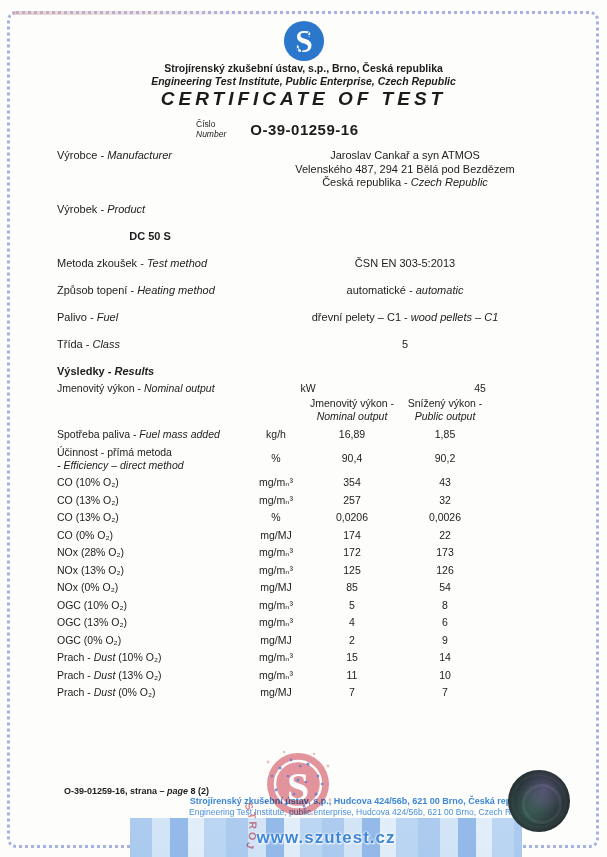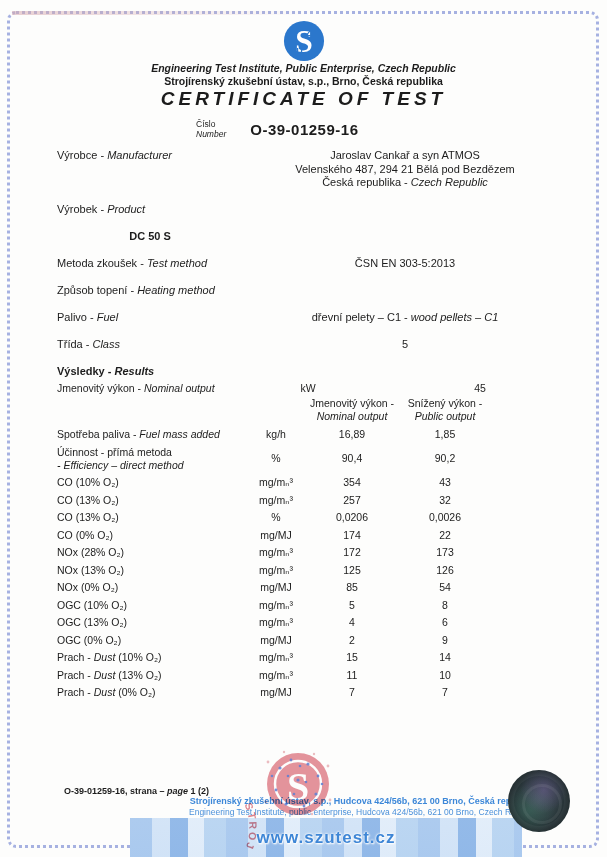--- a/index.html
+++ b/index.html
@@ -92,22 +92,22 @@
   <div class="border-frame"></div>
   <div class="border-tint"></div>
 
   <div class="header">
     <svg class="logo" width="42" height="42" viewBox="0 0 44 44">
       <circle cx="22" cy="22" r="21" fill="#2b77cc"></circle>
       <text x="22" y="33.5" font-size="33" font-weight="bold" fill="#ffffff" text-anchor="middle" font-family="'Liberation Serif','DejaVu Serif',serif">S</text>
       <text x="26.5" y="17" font-size="9" font-weight="bold" fill="#2b77cc" text-anchor="middle" font-family="'Liberation Sans',sans-serif">Z</text>
       <text x="17.5" y="36" font-size="9" font-weight="bold" fill="#2b77cc" text-anchor="middle" font-family="'Liberation Sans',sans-serif">Ú</text>
     </svg>
+    <div class="org-line">Strojírenský zkušební ústav, s.p., Brno, Česká republika</div>
     <div class="org-line it">Engineering Test Institute, Public Enterprise, Czech Republic</div>
-    <div class="org-line">Strojírenský zkušební ústav, s.p., Brno, Česká republika</div>
     <div class="title-en">CERTIFICATE OF TEST</div>
     <div class="number-row">
       <div class="number-labels">
         <div>Číslo</div>
         <div class="it">Number</div>
       </div>
       <div class="number-value">O-39-01259-16</div>
     </div>
   </div>
 
@@ -146,20 +146,23 @@
     <div class="fvalue">
             <div><span>ČSN EN 303-5:2013</span></div>
           </div>
   </div>
 
   <div class="field">
     <div class="flabel">
       <span>Způsob topení -</span>
       <span class="it">Heating method</span>
     </div>
+    <div class="fvalue">
+            <div><span>automatické -</span><span class="it">&nbsp;automatic</span></div>
+          </div>
   </div>
 
   <div class="field">
     <div class="flabel">
       <span>Palivo -</span>
       <span class="it">Fuel</span>
     </div>
     <div class="fvalue">
             <div><span>dřevní pelety – C1 -</span><span class="it">&nbsp;wood pellets – C1</span></div>
           </div>
@@ -412,21 +415,21 @@
     <div class="rval">7</div>
     <div class="rval">7</div>
   </div>
 </div>
     </div>
   </div>
 
   <div class="footer-pageinfo">
     <span>O-39-01259-16, strana –</span>
     <span class="it">page</span>
-    <span>1 (2)</span>
+    <span>8 (2)</span>
   </div>
 
   <div class="footer-addr">
     <div class="addr1">Strojírenský zkušební ústav, s.p., Hudcova 424/56b, 621 00 Brno, Česká republika</div>
     <div class="addr2">Engineering Test Institute, public enterprise, Hudcova 424/56b, 621 00 Brno, Czech Republic</div>
   </div>
 
   <div class="web-band">
     <span class="web-text">www.szutest.cz</span>
   </div>

